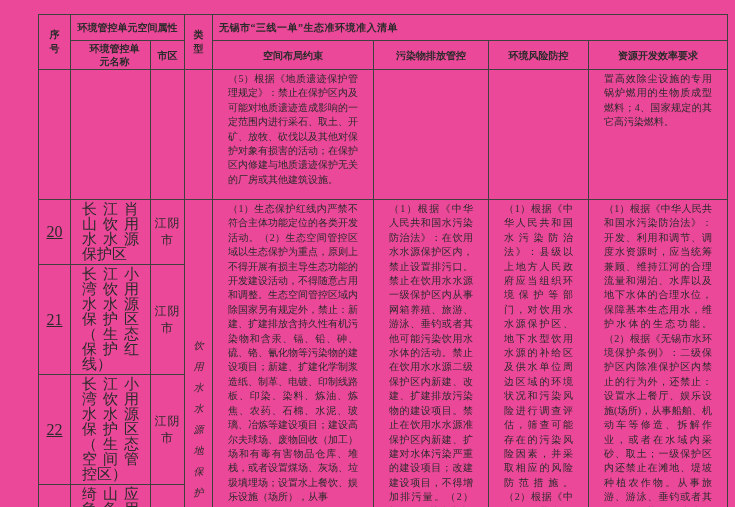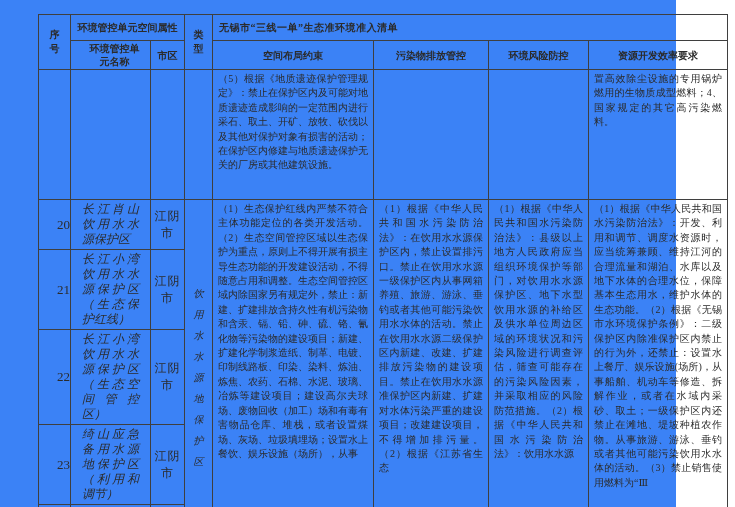--- a/index.html
+++ b/index.html
@@ -3,21 +3,21 @@
 <meta charset="utf-8">
 <style>
   * { box-sizing: border-box; }
   html, body { margin: 0; padding: 0; }
   body {
     width: 735px; height: 507px;
     background: #ffffff;
     font-family: "Liberation Serif", "DejaVu Serif", serif;
     color: #2b2b2b;
   }
-  .page { position: relative; width: 676px; height: 507px; background: #3b82f6; }
+  .page { position: relative; width: 735px; height: 507px; background: #ec4899; }
 
   table.doc {
     position: absolute; left: 38px; top: 14px;
     width: 689px;
     border-collapse: collapse;
     table-layout: fixed;
   }
   th, td {
     border: 1px solid #3f3f3f;
     padding: 0;
@@ -42,34 +42,34 @@
   tr.r21 { height: 62px; }
   tr.r22 { height: 78px; }
   tr.r23 { height: 60px; }
   tr.r24 { height: 34px; }
 
   td.cell-text {
     font-size: 10px;
     line-height: 14.4px;
     text-align: justify;
     vertical-align: top;
-    padding: 2px 5px;
+    padding: 2px 15px;
   }
   td.c-seq {
-    text-align: right;
-    font-size: 13px;
+    text-align: center;
+    font-size: 16px;
     vertical-align: middle;
+    text-decoration: underline;
   }
   td.c-name {
-    font-size: 12px;
+    font-size: 15px;
     line-height: 15px;
     text-align: justify;
     vertical-align: middle;
     padding: 2px 11px;
-    font-style: italic;
   }
   td.c-dist {
     text-align: center;
     font-size: 12px;
     vertical-align: middle;
     letter-spacing: 1px;
   }
   td.c-type { text-align: center; vertical-align: middle; font-style: italic; }
   .vtext {
     display: inline-block;

